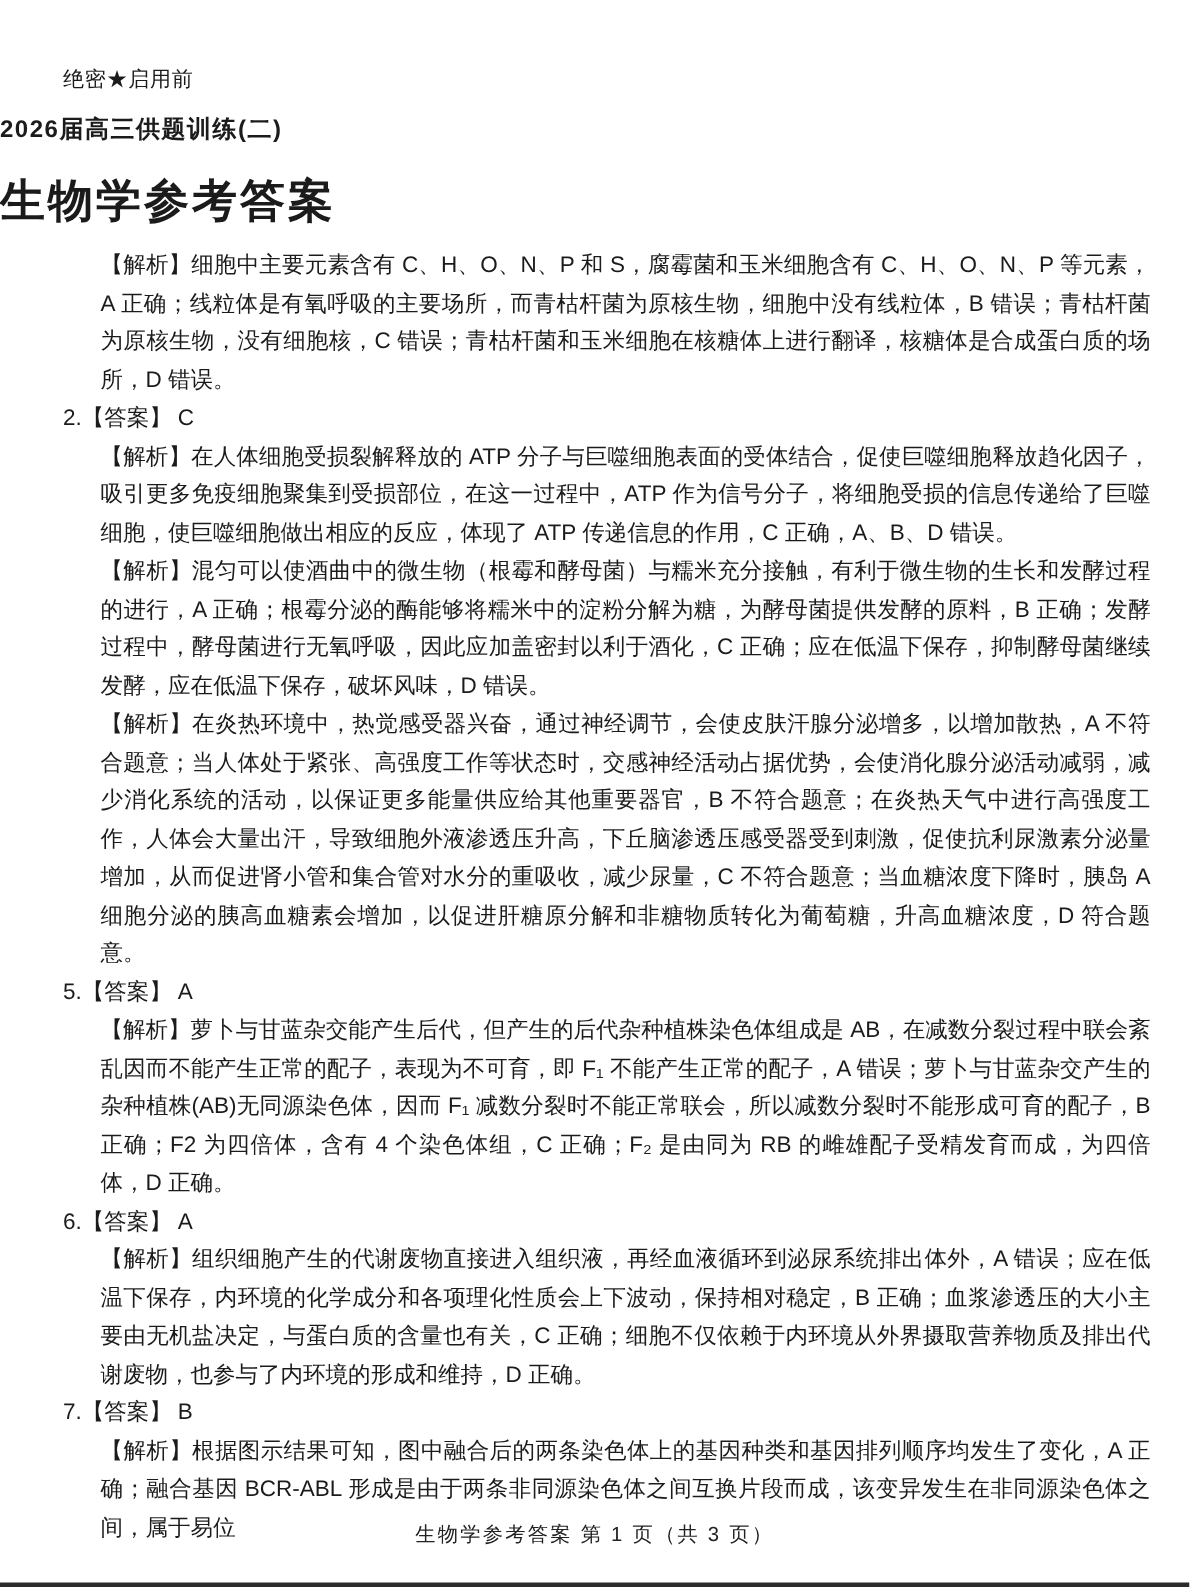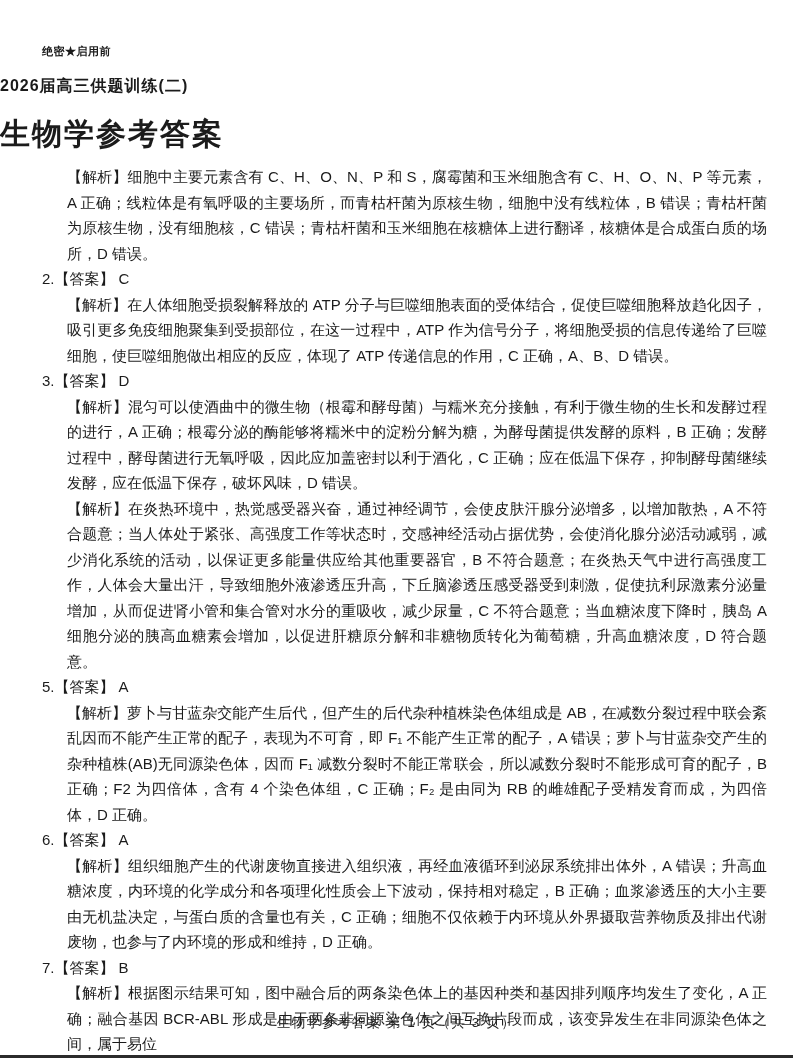--- a/index.html
+++ b/index.html
@@ -10,22 +10,22 @@
     height: 1058px;
     background: #ffffff;
     color: #1b1b1b;
     font-family: "Liberation Sans", sans-serif;
     overflow: hidden;
   }
   .classified {
     position: absolute;
     left: 42px;
     top: 44px;
-    font-size: 11px;
-    font-weight: bold;
+    font-size: 14px;
+    font-weight: normal;
     letter-spacing: 0.5px;
   }
   .title {
     position: absolute;
     top: 76px;
     left: 0;
     width: 100%;
     text-align: left;
     font-size: 16px;
     font-weight: bold;
@@ -90,36 +90,35 @@
     <div class="item">
       <div class="analysis"><span>【解析】</span><span>细胞中主要元素含有 C、H、O、N、P 和 S，腐霉菌和玉米细胞含有 C、H、O、N、P 等元素，A 正确；线粒体是有氧呼吸的主要场所，而青枯杆菌为原核生物，细胞中没有线粒体，B 错误；青枯杆菌为原核生物，没有细胞核，C 错误；青枯杆菌和玉米细胞在核糖体上进行翻译，核糖体是合成蛋白质的场所，D 错误。</span></div>
     </div>
 
     <div class="item">
       <div class="answer-line"><span>2.</span><span>【答案】</span><span class="ans">C</span></div>
       <div class="analysis"><span>【解析】</span><span>在人体细胞受损裂解释放的 ATP 分子与巨噬细胞表面的受体结合，促使巨噬细胞释放趋化因子，吸引更多免疫细胞聚集到受损部位，在这一过程中，ATP 作为信号分子，将细胞受损的信息传递给了巨噬细胞，使巨噬细胞做出相应的反应，体现了 ATP 传递信息的作用，C 正确，A、B、D 错误。</span></div>
     </div>
 
     <div class="item">
-      <div class="answer-line"><span>3.</span><span>【答案】</span><span class="ans">D</span></div>
       <div class="analysis"><span>【解析】</span><span>混匀可以使酒曲中的微生物（根霉和酵母菌）与糯米充分接触，有利于微生物的生长和发酵过程的进行，A 正确；根霉分泌的酶能够将糯米中的淀粉分解为糖，为酵母菌提供发酵的原料，B 正确；发酵过程中，酵母菌进行无氧呼吸，因此应加盖密封以利于酒化，C 正确；应在低温下保存，抑制酵母菌继续发酵，应在低温下保存，破坏风味，D 错误。</span></div>
     </div>
 
     <div class="item">
       <div class="analysis"><span>【解析】</span><span>在炎热环境中，热觉感受器兴奋，通过神经调节，会使皮肤汗腺分泌增多，以增加散热，A 不符合题意；当人体处于紧张、高强度工作等状态时，交感神经活动占据优势，会使消化腺分泌活动减弱，减少消化系统的活动，以保证更多能量供应给其他重要器官，B 不符合题意；在炎热天气中进行高强度工作，人体会大量出汗，导致细胞外液渗透压升高，下丘脑渗透压感受器受到刺激，促使抗利尿激素分泌量增加，从而促进肾小管和集合管对水分的重吸收，减少尿量，C 不符合题意；当血糖浓度下降时，胰岛 A 细胞分泌的胰高血糖素会增加，以促进肝糖原分解和非糖物质转化为葡萄糖，升高血糖浓度，D 符合题意。</span></div>
     </div>
 
     <div class="item">
       <div class="answer-line"><span>5.</span><span>【答案】</span><span class="ans">A</span></div>
       <div class="analysis"><span>【解析】</span><span>萝卜与甘蓝杂交能产生后代，但产生的后代杂种植株染色体组成是 AB，在减数分裂过程中联会紊乱因而不能产生正常的配子，表现为不可育，即 F₁ 不能产生正常的配子，A 错误；萝卜与甘蓝杂交产生的杂种植株(AB)无同源染色体，因而 F₁ 减数分裂时不能正常联会，所以减数分裂时不能形成可育的配子，B 正确；F2 为四倍体，含有 4 个染色体组，C 正确；F₂ 是由同为 RB 的雌雄配子受精发育而成，为四倍体，D 正确。</span></div>
     </div>
 
     <div class="item">
       <div class="answer-line"><span>6.</span><span>【答案】</span><span class="ans">A</span></div>
-      <div class="analysis"><span>【解析】</span><span>组织细胞产生的代谢废物直接进入组织液，再经血液循环到泌尿系统排出体外，A 错误；升高血糖浓度，内环境的化学成分和各项理化性质会上下波动，保持相对稳定，B 正确；血浆渗透压的大小主要由无机盐决定，与蛋白质的含量也有关，C 正确；细胞不仅依赖于内环境从外界摄取营养物质及排出代谢废物，也参与了内环境的形成和维持，D 正确。</span></div>
+      <div class="analysis"><span>【解析】</span><span>组织细胞产生的代谢废物直接进入组织液，再经血液循环到泌尿系统排出体外，A 错误；应在低温下保存，内环境的化学成分和各项理化性质会上下波动，保持相对稳定，B 正确；血浆渗透压的大小主要由无机盐决定，与蛋白质的含量也有关，C 正确；细胞不仅依赖于内环境从外界摄取营养物质及排出代谢废物，也参与了内环境的形成和维持，D 正确。</span></div>
     </div>
 
     <div class="item">
       <div class="answer-line"><span>7.</span><span>【答案】</span><span class="ans">B</span></div>
       <div class="analysis"><span>【解析】</span><span>根据图示结果可知，图中融合后的两条染色体上的基因种类和基因排列顺序均发生了变化，A 正确；融合基因 BCR-ABL 形成是由于两条非同源染色体之间互换片段而成，该变异发生在非同源染色体之间，属于易位</span></div>
     </div>
 
   </div>
 
   <div class="footer">生物学参考答案 第 1 页（共 3 页）</div>

